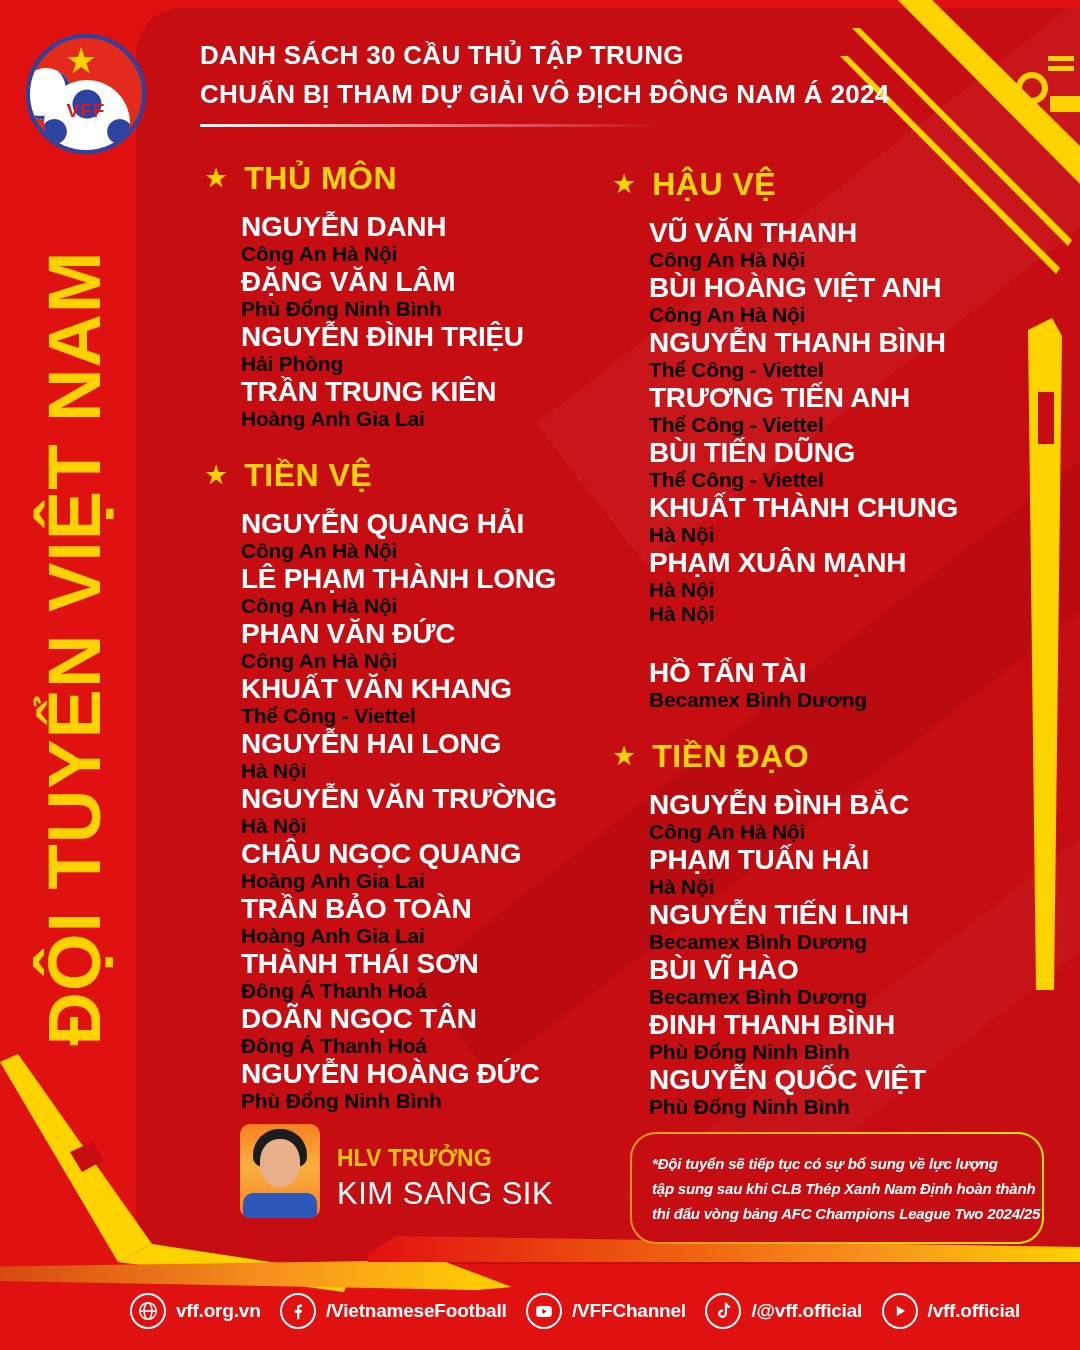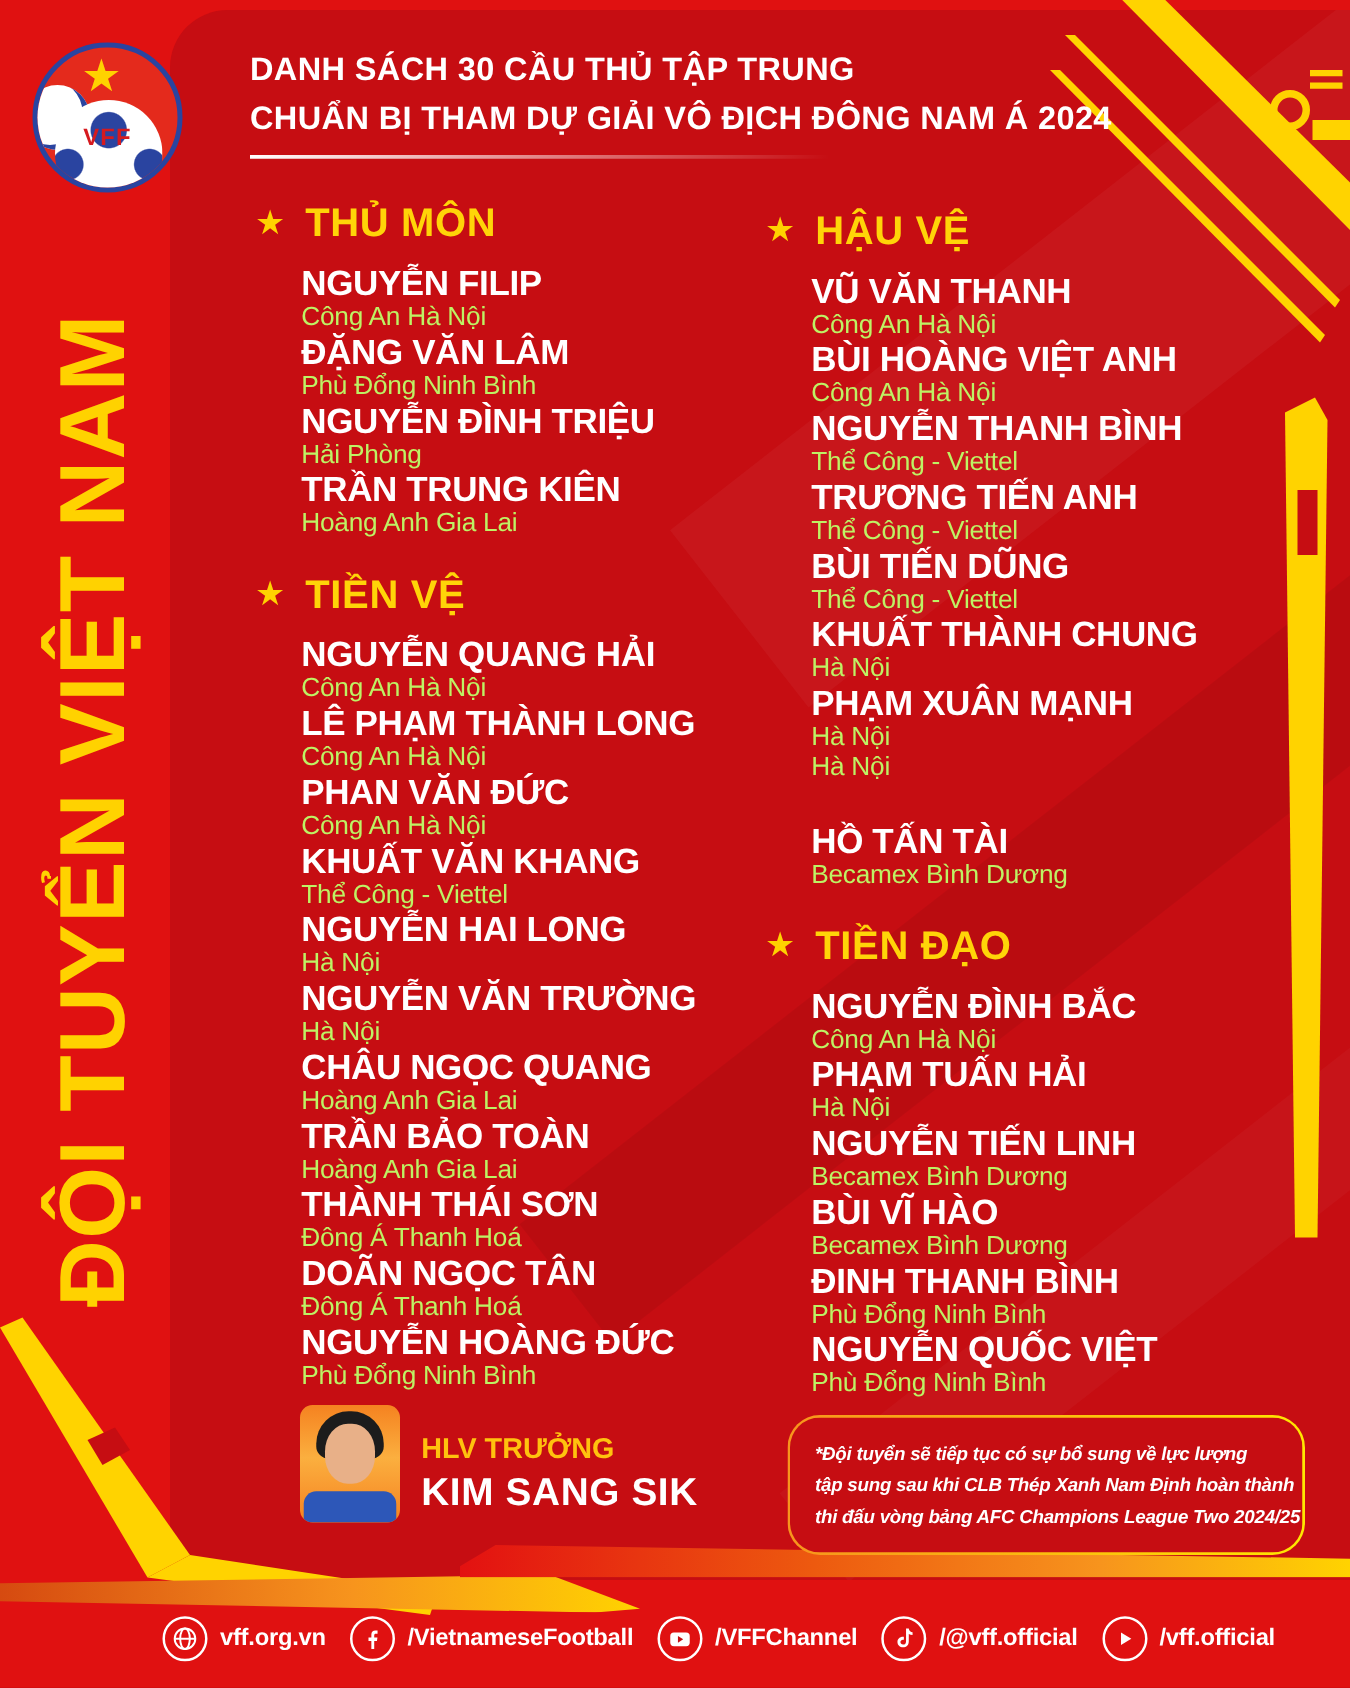--- a/index.html
+++ b/index.html
@@ -51,32 +51,32 @@
   
   .col{position:absolute;z-index:6;}
   .col-left{left:204px;top:160px;width:400px;}
   .col-right{left:612px;top:166px;width:440px;}
   .section{margin-bottom:26px;}
   .section-header{display:flex;align-items:center;gap:16px;margin-bottom:14px;}
   .star{color:#ffd200;font-size:27px;line-height:27px;}
   .section-title{color:#ffd408;font-size:32px;font-weight:bold;letter-spacing:.5px;}
   .player{padding-left:37px;height:55px;}
   .player-name{color:#ffffff;font-size:28px;font-weight:bold;line-height:31px;letter-spacing:-.3px;white-space:nowrap;}
-  .player-club{color:#bef264;font-size:21px;font-weight:normal;line-height:23px;letter-spacing:-.2px;white-space:nowrap;}
+  .player-club{color:#000000;font-size:21px;font-weight:bold;line-height:23px;letter-spacing:-.2px;white-space:nowrap;}
 
   
   .coach-photo{
     position:absolute;left:240px;top:1124px;width:80px;height:94px;border-radius:10px;overflow:hidden;z-index:6;
     background:linear-gradient(180deg,#f58220 0%,#fbaf3f 45%,#f58220 100%);
   }
   .coach-photo .hair{position:absolute;left:13px;top:5px;width:54px;height:38px;background:#1c1c1c;border-radius:26px 26px 10px 10px;}
   .coach-photo .face{position:absolute;left:20px;top:15px;width:40px;height:48px;background:#e8b088;border-radius:46%;}
   .coach-photo .shirt{position:absolute;left:3px;bottom:0;width:74px;height:25px;background:#2d57b8;border-radius:10px 10px 0 0;}
   .coach-role{position:absolute;left:337px;top:1145px;color:#ffc20e;font-size:23px;font-weight:bold;z-index:6;}
-  .coach-name{position:absolute;left:337px;top:1176px;color:#ffffff;font-size:31px;font-weight:bold;letter-spacing:.5px;z-index:6;}
+  .coach-name{position:absolute;left:337px;top:1176px;color:#ffffff;font-size:31px;font-weight:normal;letter-spacing:.5px;z-index:6;}
 
   
   .note-box{
     position:absolute;left:630px;top:1132px;width:414px;height:112px;border-radius:26px;
     border:2px solid transparent;z-index:6;
     background:linear-gradient(#c60d12,#c60d12) padding-box,
                linear-gradient(90deg,#f7941d,#ffe600) border-box;
     display:flex;flex-direction:column;justify-content:center;padding:6px 20px;box-sizing:border-box;
   }
   .note-line{color:#ffffff;font-style:italic;font-weight:bold;font-size:15px;line-height:25px;letter-spacing:-.2px;white-space:nowrap;}
@@ -150,21 +150,21 @@
 </div>
 <div class="divider"></div>
 
 <div class="col col-left">
     <div class="section">
       <div class="section-header">
         <span class="star">★</span>
         <span class="section-title">THỦ MÔN</span>
       </div>
       <div class="player">
-        <div class="player-name">NGUYỄN FILIP</div>
+        <div class="player-name">NGUYỄN DANH</div>
         <div class="player-club">Công An Hà Nội</div>
       </div>
       <div class="player">
         <div class="player-name">ĐẶNG VĂN LÂM</div>
         <div class="player-club">Phù Đổng Ninh Bình</div>
       </div>
       <div class="player">
         <div class="player-name">NGUYỄN ĐÌNH TRIỆU</div>
         <div class="player-club">Hải Phòng</div>
       </div>

